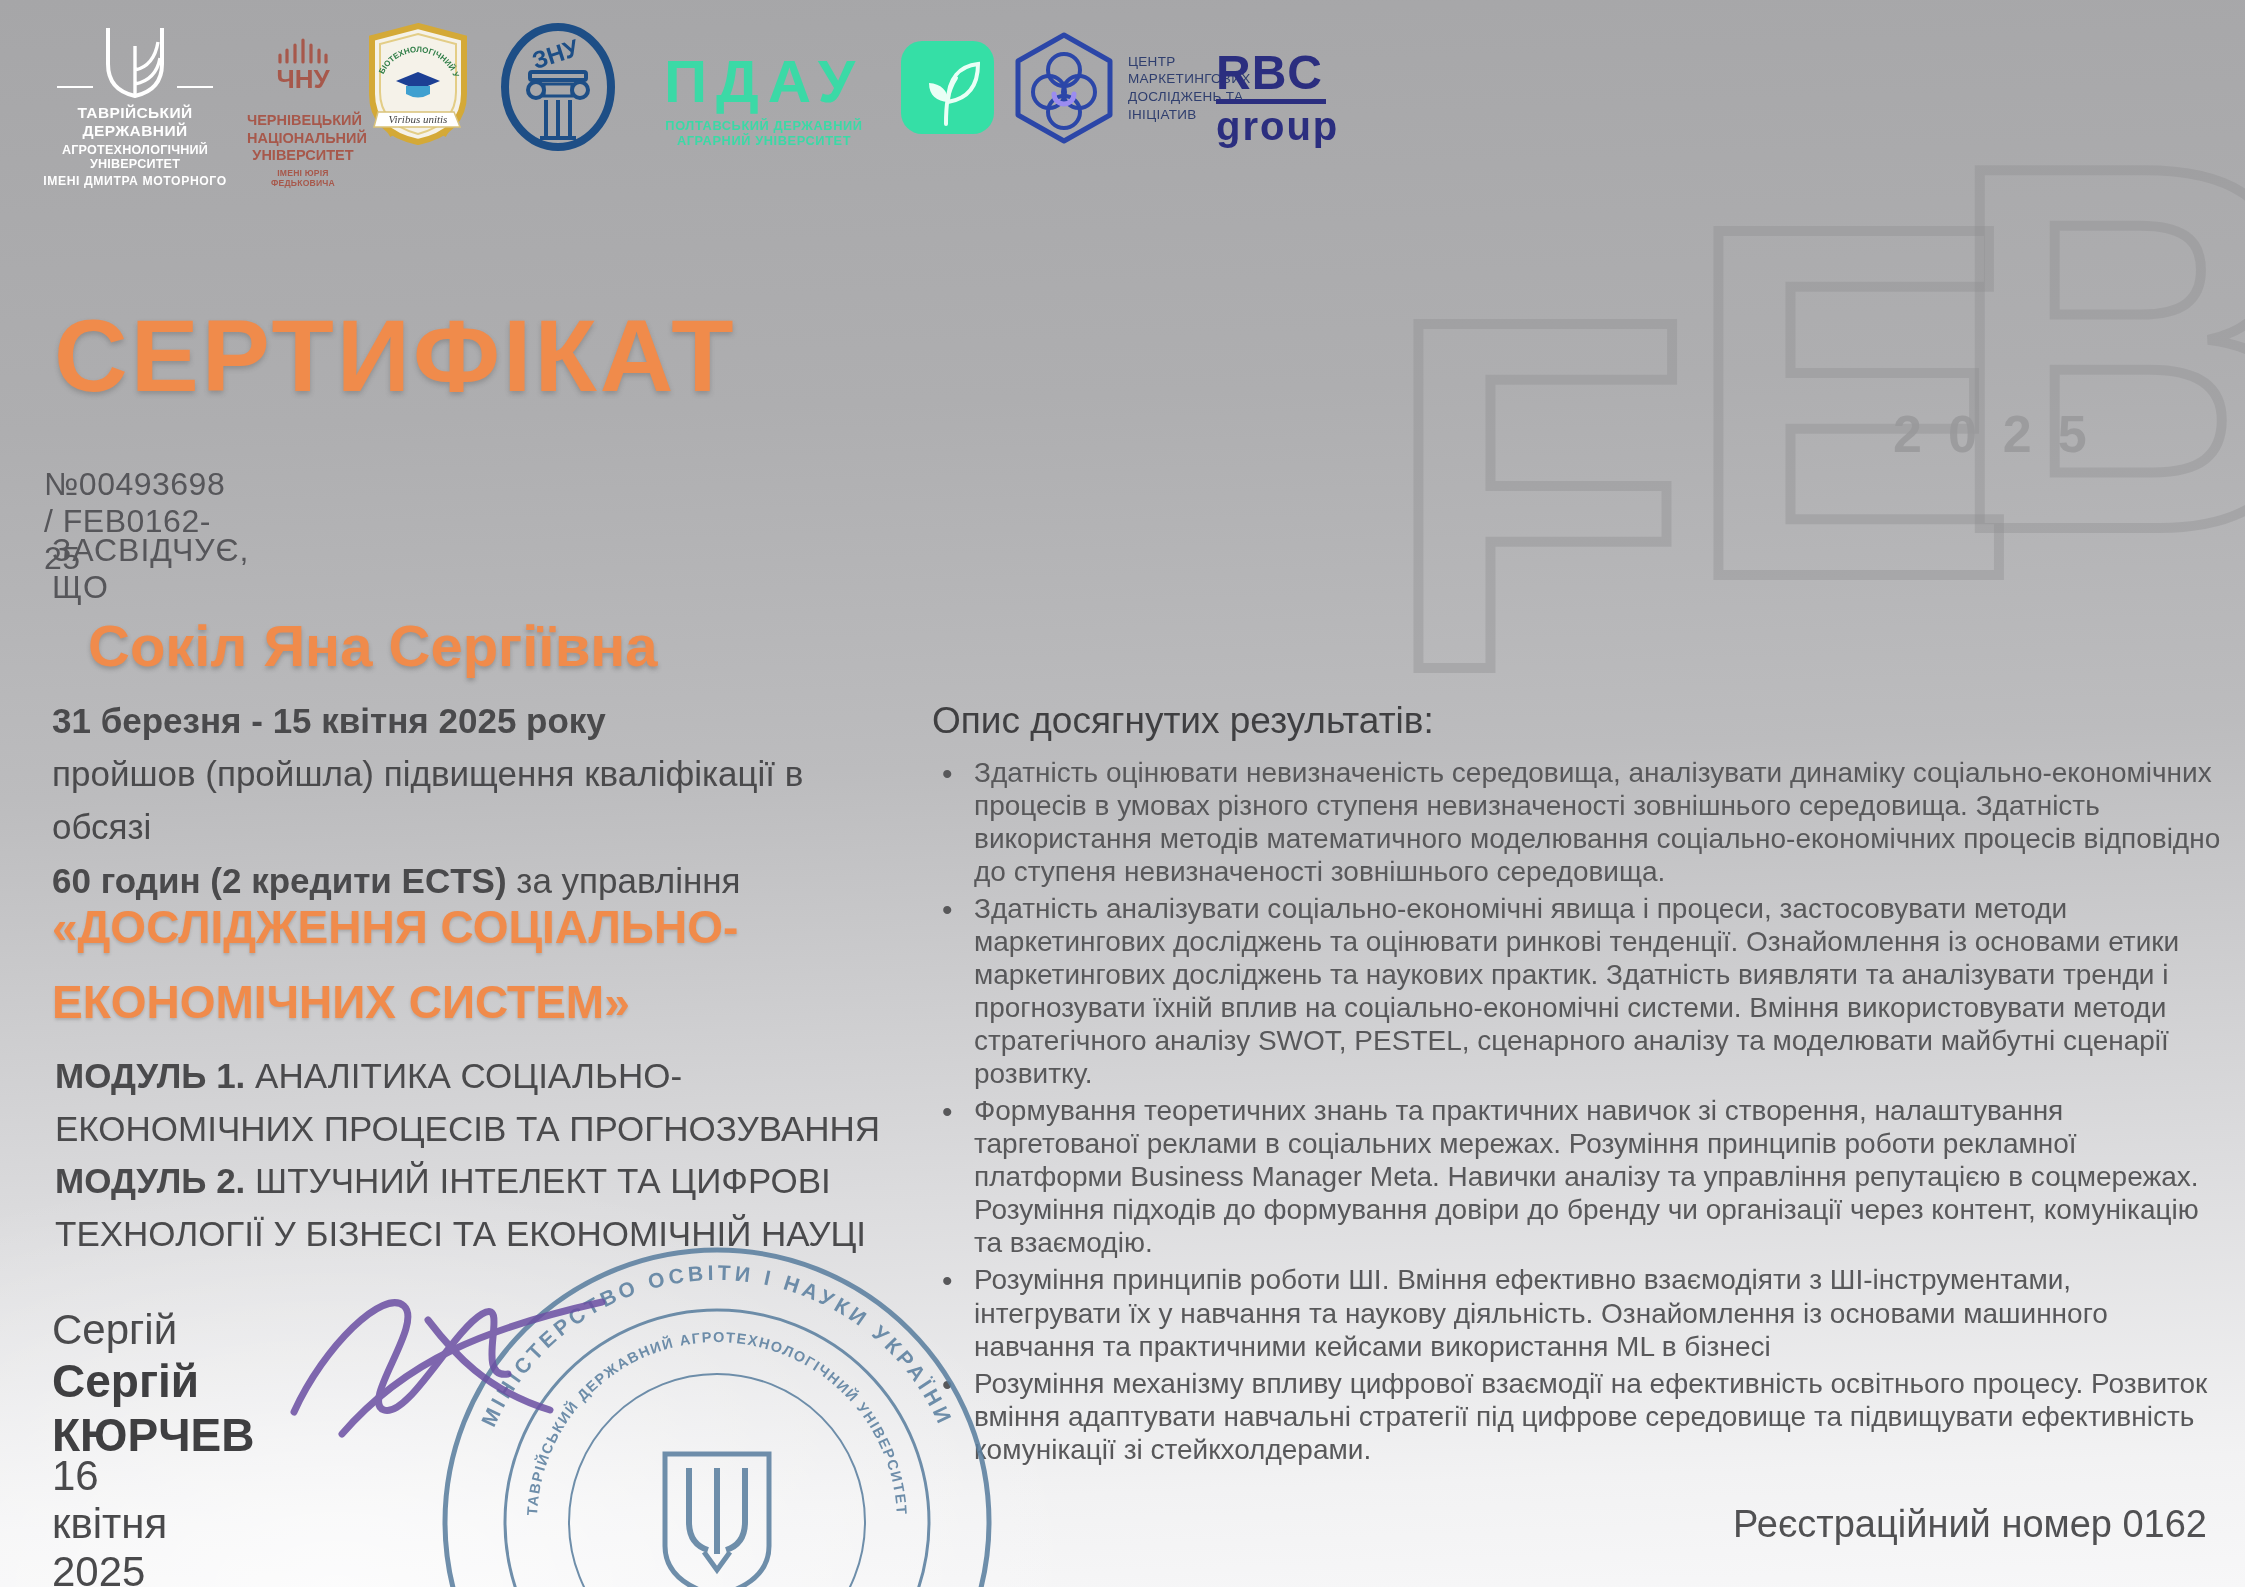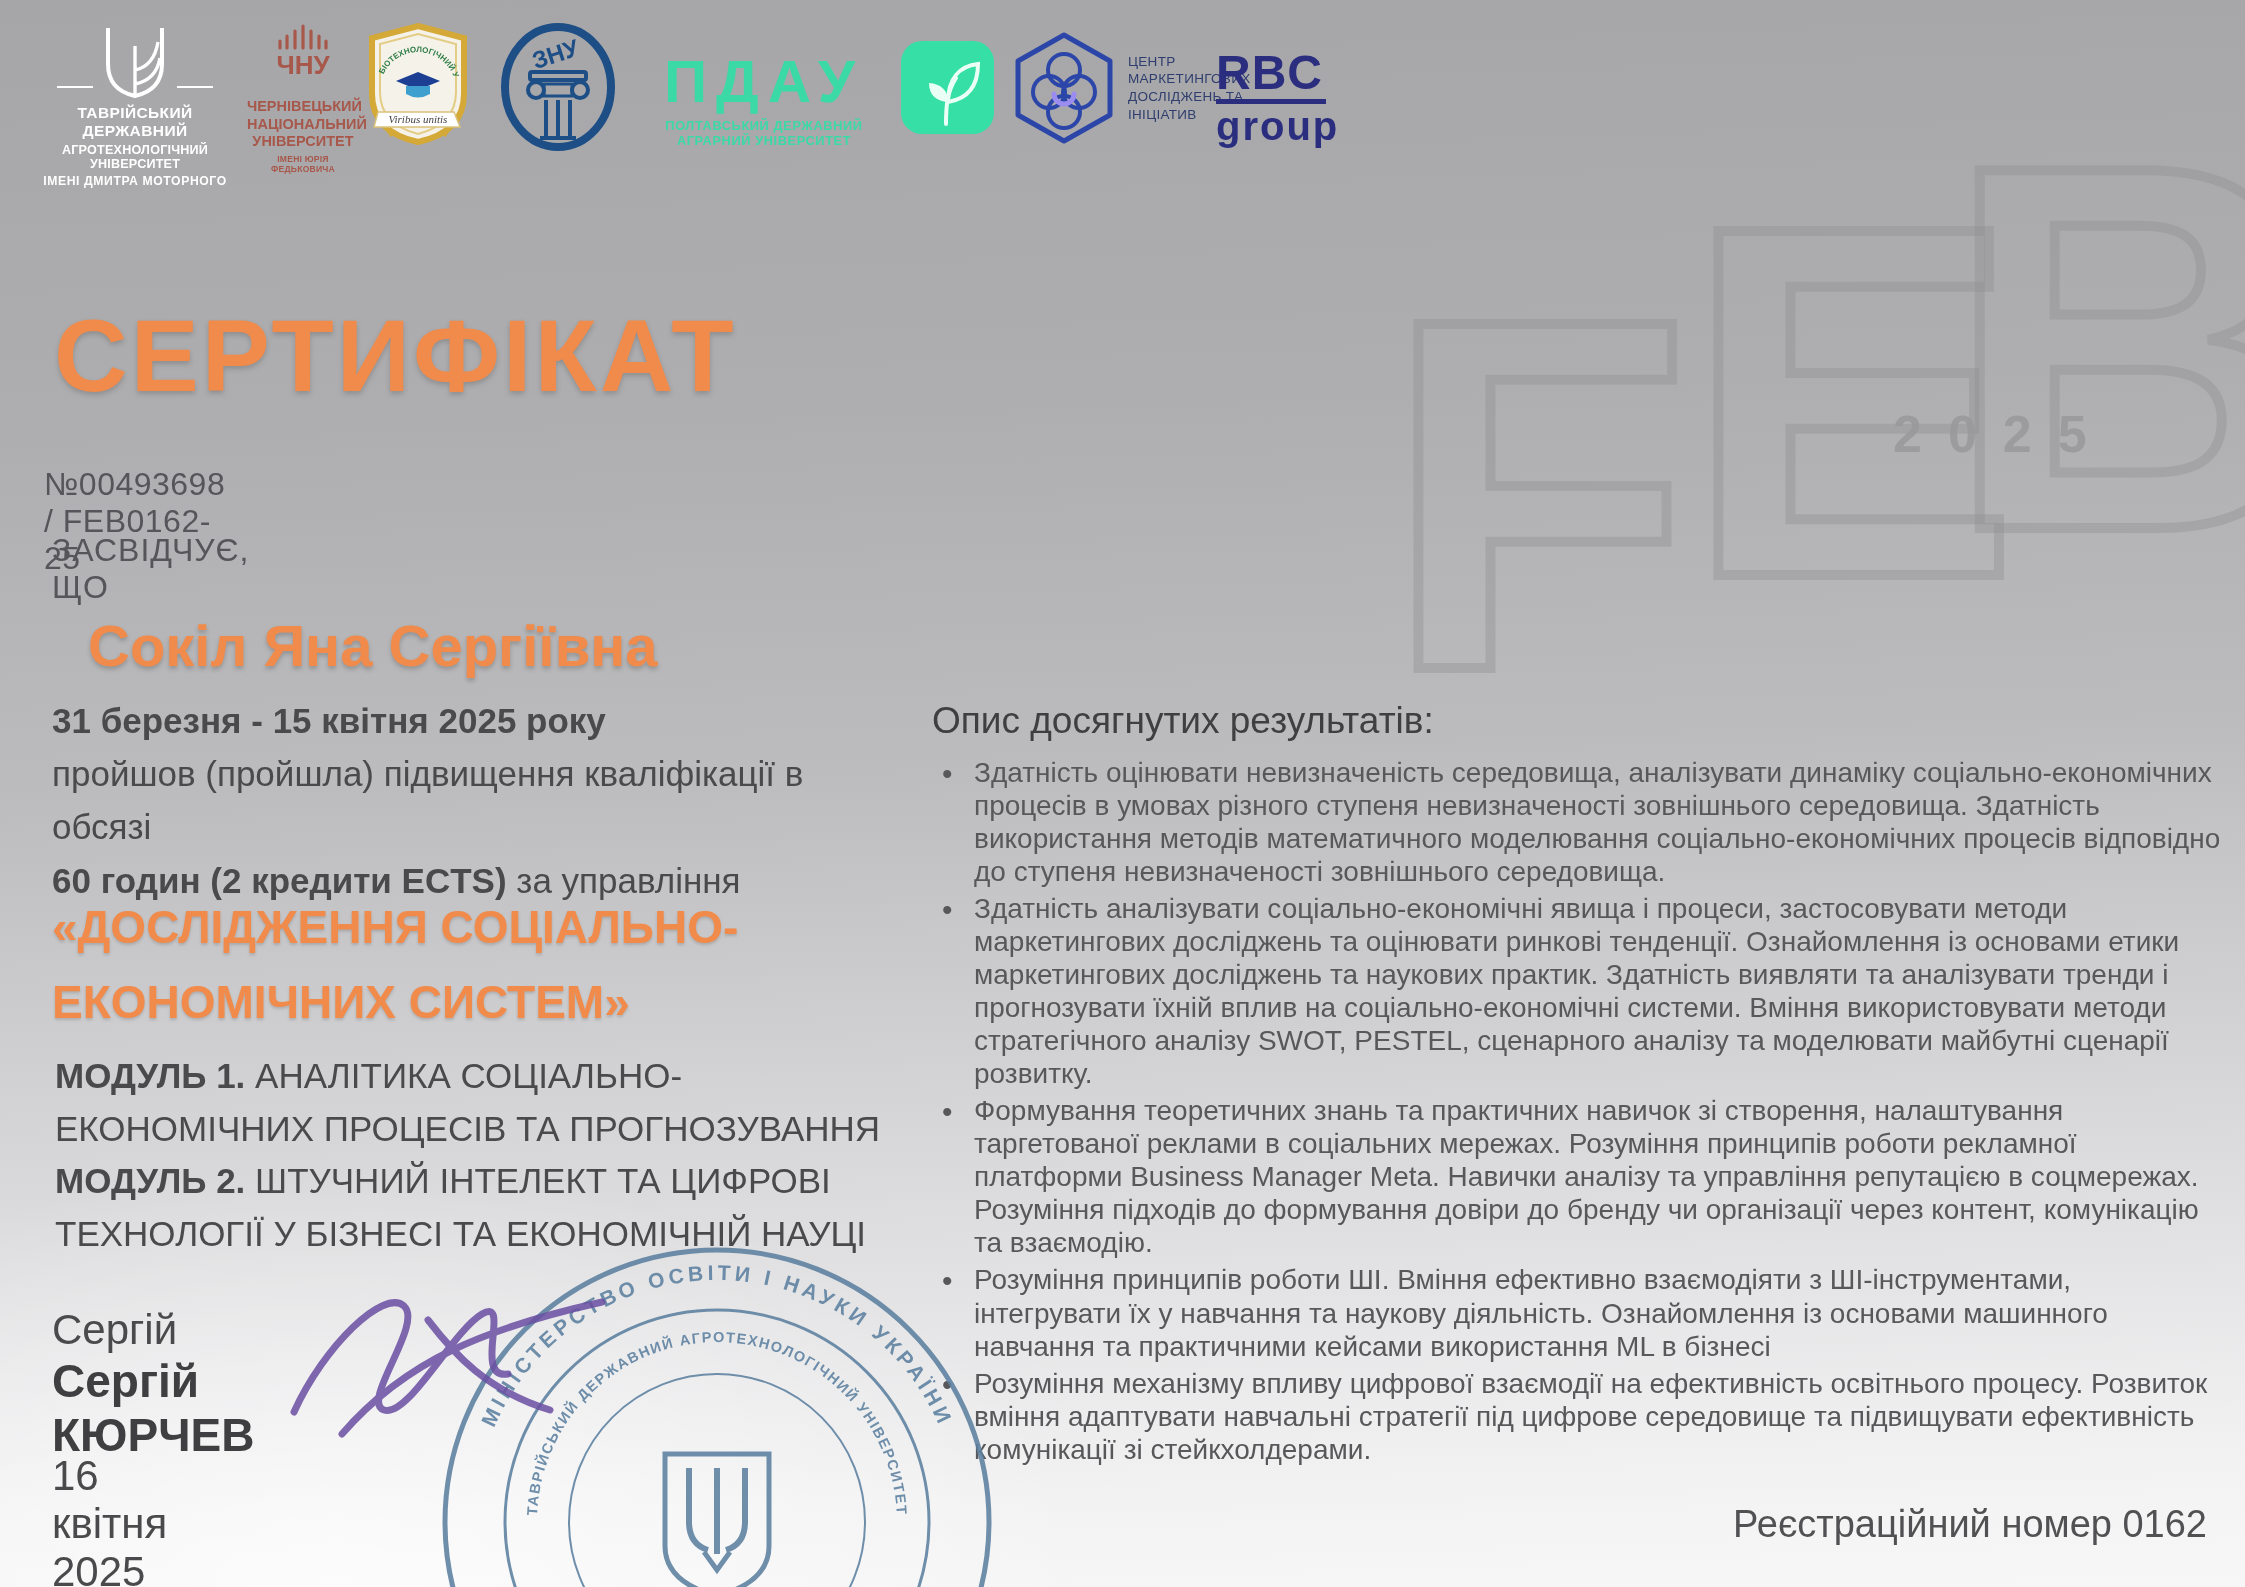--- a/index.html
+++ b/index.html
@@ -17,21 +17,21 @@
   .watermark text.wy{font-family:"Liberation Sans",sans-serif;font-weight:bold;fill:#99999b;opacity:.85;letter-spacing:26px;font-size:52px;}
   
   .logos{position:absolute;top:0;left:0;right:0;height:180px;z-index:3;}
   .logo{position:absolute;text-align:center;}
   .tdatu{left:40px;top:24px;width:190px;color:#fff;}
   .tdatu-top{display:flex;align-items:flex-end;justify-content:center;gap:9px;}
   .tdatu .hline{width:36px;height:2.5px;background:#fff;margin-bottom:10px;}
   .tdatu .l1{font-size:15.5px;font-weight:bold;letter-spacing:.4px;margin-top:6px;}
   .tdatu .l2{font-size:12.6px;font-weight:bold;letter-spacing:.2px;margin-top:3px;}
   .tdatu .l3{font-size:12.2px;font-weight:bold;letter-spacing:.6px;margin-top:3px;}
-  .chnu{left:247px;top:22px;width:112px;color:#a7584b;}
+  .chnu{left:247px;top:36px;width:112px;color:#a7584b;}
   .chnu .l{font-size:14.5px;font-weight:bold;line-height:1.22;}
   .chnu .sub{font-size:8.6px;font-weight:bold;margin-top:3px;letter-spacing:.2px;}
   .btu{left:362px;top:20px;}
   .znu{left:500px;top:22px;}
   .pdau{left:636px;top:52px;width:256px;color:#3BD9A6;}
   .pdau .word{font-size:60px;font-weight:bold;letter-spacing:9px;line-height:1;}
   .pdau .sub{font-size:12.8px;font-weight:bold;letter-spacing:.6px;margin-top:6px;}
   .leaf{left:900px;top:40px;}
   .cmdi{left:1012px;top:30px;display:flex;align-items:center;gap:12px;text-align:left;}
   .cmdi .txt{font-size:13.5px;line-height:1.3;color:#2f3e6e;letter-spacing:.3px;}

